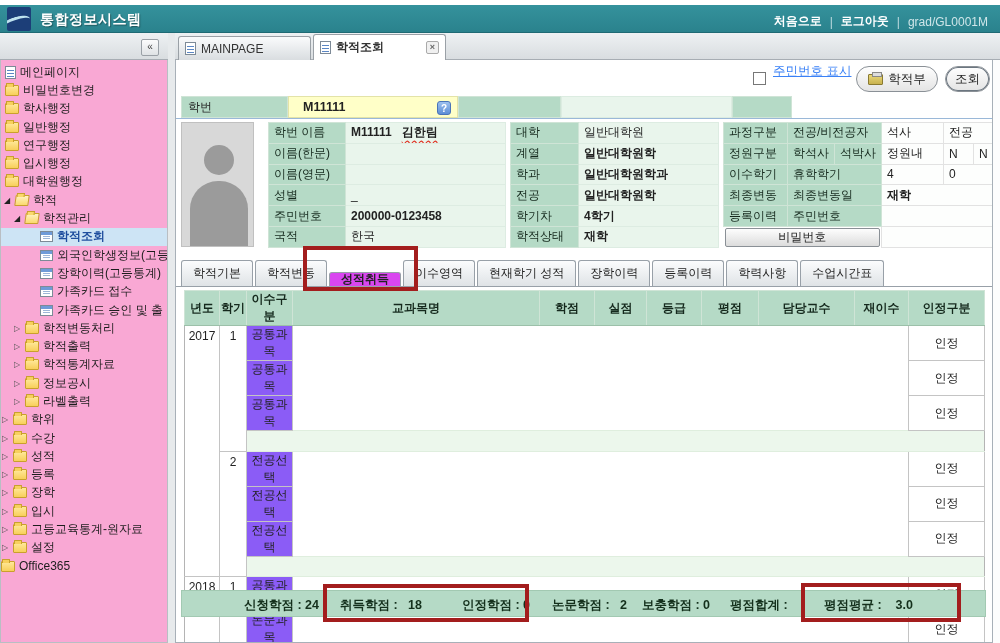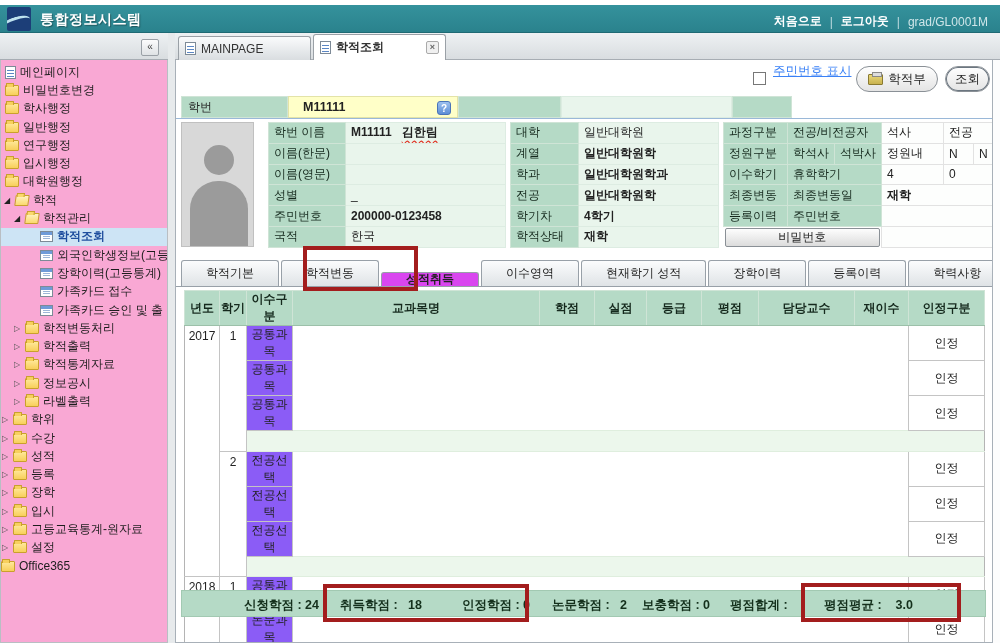--- a/index.html
+++ b/index.html
@@ -111,21 +111,21 @@
   .itbl .val { background:#e9f5ec; border:1px solid #ddece2; }
   .itbl .valw { background:#fdfefd; border:1px solid #e2e2e2; }
   .b { font-weight:bold; }
   .misspell { font-weight:bold; text-decoration:underline; text-decoration-style:wavy; text-decoration-color:#e03020; text-underline-offset:3px; }
   .pwbtn { display:block; width:100%; height:19px; background:linear-gradient(#fdfdfd,#dcdcdc);
     border:1px solid #8a9096; border-radius:2px; font-size:12px; text-align:center; line-height:17px; cursor:pointer; }
 
   
   .gtabs { position:absolute; left:0px; top:192px; width:816px; height:35px; border-bottom:1px solid #98a0a8;
     display:flex; align-items:flex-end; padding-left:5px; }
-  .gtab { height:26px; padding:0 24px; background:linear-gradient(#fbfcfd,#dfe3e6); border:1px solid #98a0a8;
+  .gtab { height:26px; padding:0 11px; background:linear-gradient(#fbfcfd,#dfe3e6); border:1px solid #98a0a8;
     border-bottom:none; border-radius:3px 3px 0 0; font-size:12px; display:flex; align-items:center;
     margin-right:2px; cursor:pointer; white-space:nowrap; }
   .gtab.active { height:14px; background:#d946ef; font-weight:bold; position:relative; z-index:2; }
 
   
   table.grtbl { position:absolute; left:8px; top:230px; border-collapse:collapse; table-layout:fixed;
     width:800px; border:1px solid #b4b4b4; }
   .grtbl th { height:25px; background:#b5dac6; border:1px solid #cfe4d6; border-bottom:1px solid #9cc0a9;
     font-size:12px; color:#15291d; font-weight:bold; }
   .grtbl td { height:20.6px; font-size:12px; text-align:center; }

